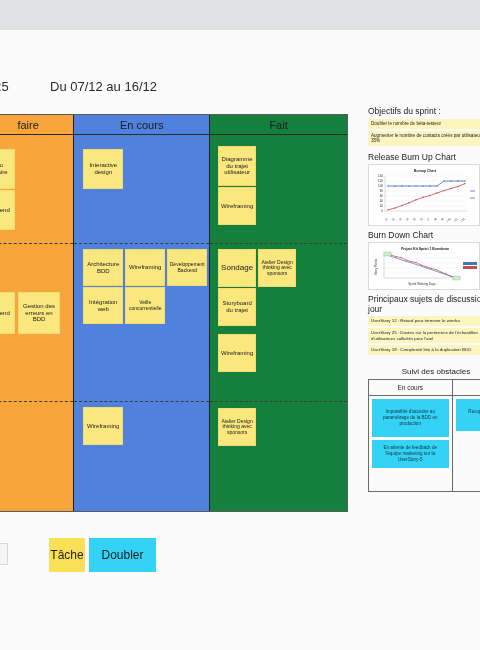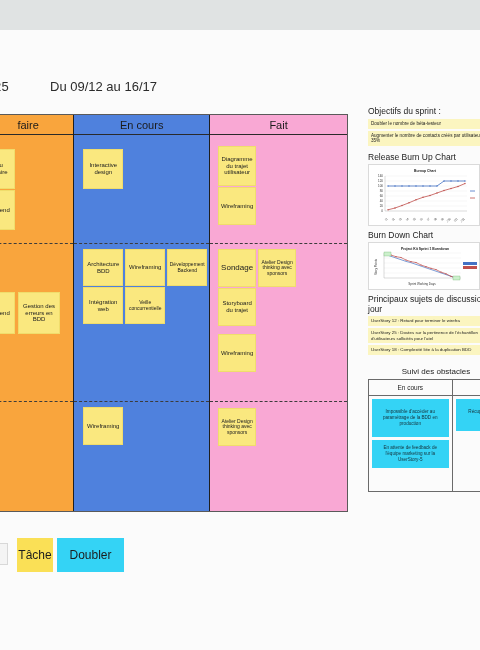--- a/index.html
+++ b/index.html
@@ -39,21 +39,21 @@
   .board {
     position: absolute; left: -18px; top: 114px;
     width: 366px; height: 398px;
     border: 1px solid #5a5a5a;
     display: flex;
   }
   .col { position: relative; height: 100%; border-right: 1px solid #1f1f1f; }
   .col:last-child { border-right: none; }
   .col-todo   { width: 92px; background: #f9a53d; }
   .col-doing  { width: 137px; background: #4f81dd; }
-  .col-done   { width: 138px; background: #f9a8d4; }
+  .col-done   { width: 138px; background: #15803d; }
 
   .col-head {
     height: 20px; line-height: 20px; text-align: center;
     font-size: 11px; color: #1b1b1b;
     border-bottom: 1px solid #2a2a2a;
   }
   .swimlanes { position: absolute; left: 0; right: 0; top: 21px; bottom: 0; border-radius: 11px; }
   .lane { position: relative; border-bottom: 1px dashed #3c3c3c; }
   .lane:last-child { border-bottom: none; }
   .lane-1 { height: 108px; }
@@ -78,21 +78,21 @@
 
   
   .legend { position: absolute; left: 0px; top: 538px; }
   .legend-scrap {
     position: absolute; left: -4px; top: 5px; width: 12px; height: 22px;
     background: #f4f4f4; border: 1px solid #d8d8d8;
   }
   .chip {
     position: absolute; top: 0;
     display: flex; align-items: center; justify-content: center;
-    font-size: 12px; color: #1d1d1d;
+    font-size: 12px; color: #1d1d1d; margin-left: 32px;
   }
   .chip-tache    { left: 17px; width: 36px; height: 34px; background: #fae056; }
   .chip-obstacle { left: 57px; width: 67px; height: 34px; background: #34d3f5; }
 
   
   .panel { position: absolute; left: 368px; top: 106px; width: 130px; }
   .panel-h {
     font-size: 8.5px; color: #1c1c1c; margin-bottom: 3px;
   }
   .obj-list { margin-bottom: 6px; }
@@ -145,21 +145,21 @@
 </style>
 </head>
 <body>
 
 <div id="root">
 
   <div class="top-chrome"></div>
   <div class="canvas"></div>
 
   <div class="sprint-id">25</div>
-  <div class="sprint-dates">Du 09/12 au 16/17</div>
+  <div class="sprint-dates">Du 07/12 au 16/12</div>
 
   <div class="board">
 
     <div class="col col-todo">
       <div class="col-head">faire</div>
       <div class="swimlanes">
         <div class="lane lane-1">
           <div class="note n-md" style="left:-8px; top:13px; width:40px; height:40px;">év. du ormulaire</div>
           <div class="note n-md" style="left:-8px; top:54px; width:40px; height:40px;">Dév. ckend</div>
         </div>

